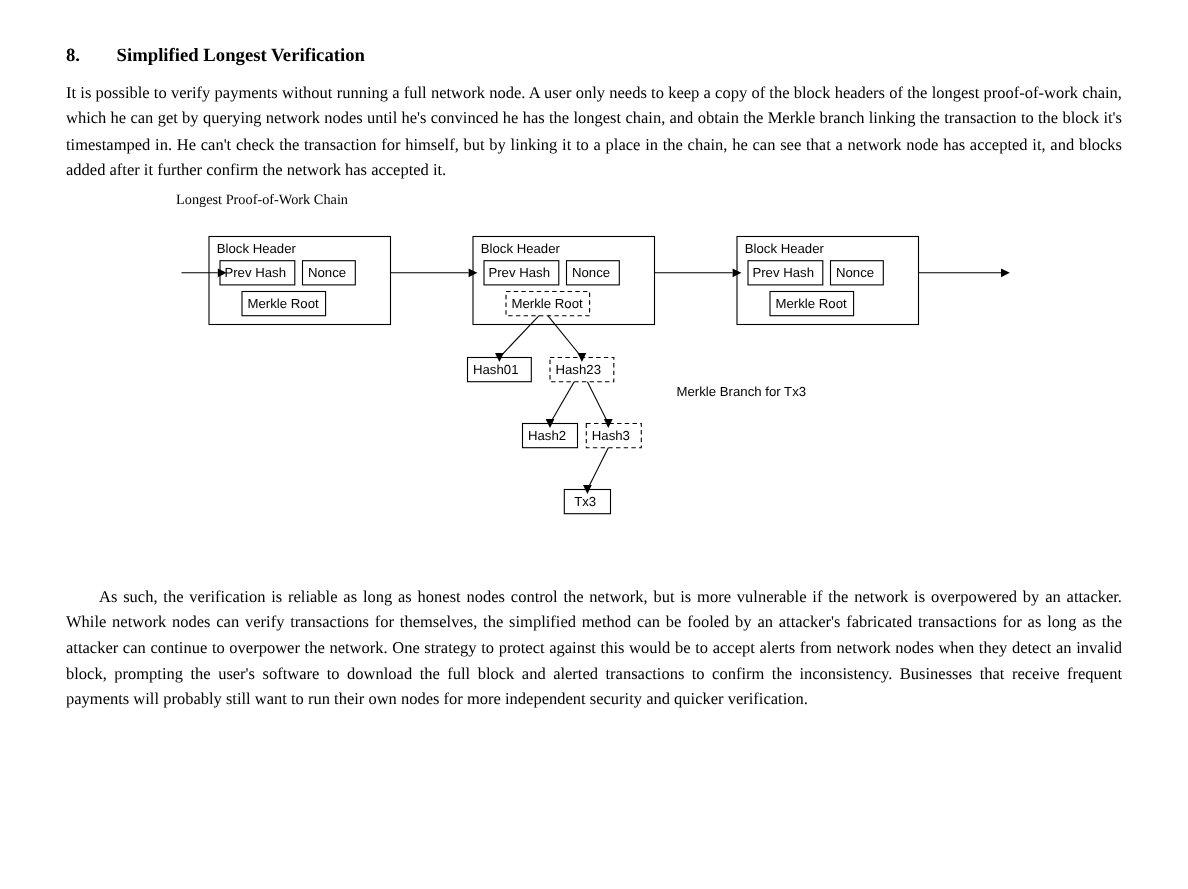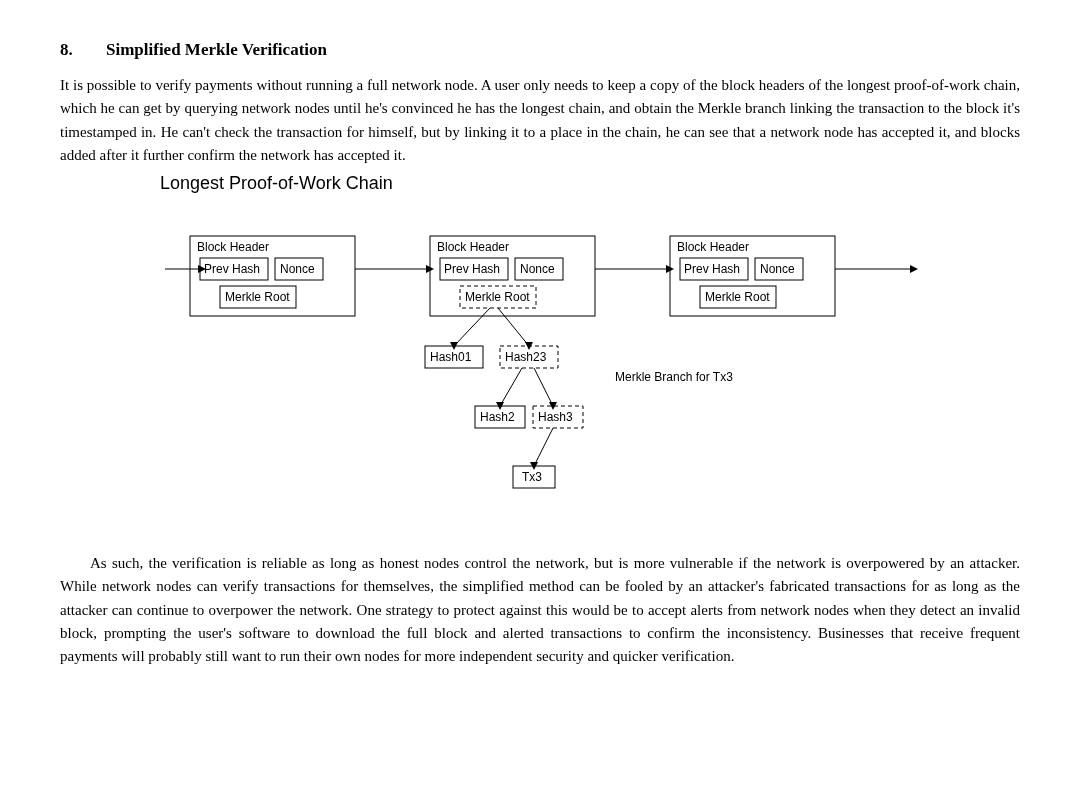--- a/index.html
+++ b/index.html
@@ -26,37 +26,37 @@
       line-height: 1.55;
       text-align: justify;
       margin-bottom: 6px;
     }
     .diagram-area {
       margin: 0 auto 22px auto;
       width: 760px;
       position: relative;
     }
     .diagram-label {
-      font-size: 18px;
-      margin-bottom: 22px;
-      font-family: Liberation Sans, sans-serif;
+      font-size: 13px;
+      margin-bottom: 6px;
+      font-family: Liberation Serif, serif;
     }
     .bottom-text {
       line-height: 1.55;
       text-align: justify;
       margin-top: 3px;
       text-indent: 30px;
     }
   </style>
 </head>
 <body>
 
 <div class="section-title">
   <span class="section-number">8.</span>
-  <span>Simplified Merkle Verification</span>
+  <span>Simplified Longest Verification</span>
 </div>
 
 <p class="body-text">It is possible to verify payments without running a full network node.  A user only needs to keep a copy of the block headers of the longest proof-of-work chain, which he can get by querying network nodes until he's convinced he has the longest chain, and obtain the Merkle branch linking the transaction to the block it's timestamped in.   He can't check the transaction for himself, but by linking it to a place in the chain, he can see that a network node has accepted it, and blocks added after it further confirm the network has accepted it.</p>
 
 <div class="diagram-area">
   <div class="diagram-label">Longest Proof-of-Work Chain</div>
 
   <svg width="760" height="310" viewBox="0 0 760 310" style="font-family: Arial, sans-serif; font-size: 12px; overflow: visible;">
 
     <rect x="30" y="20" width="165" height="80" fill="white" stroke="black" stroke-width="1"></rect>

